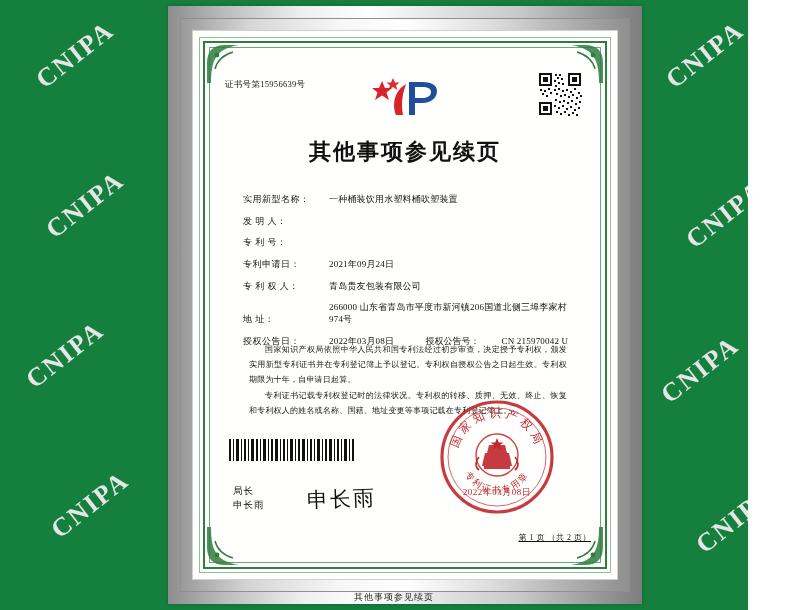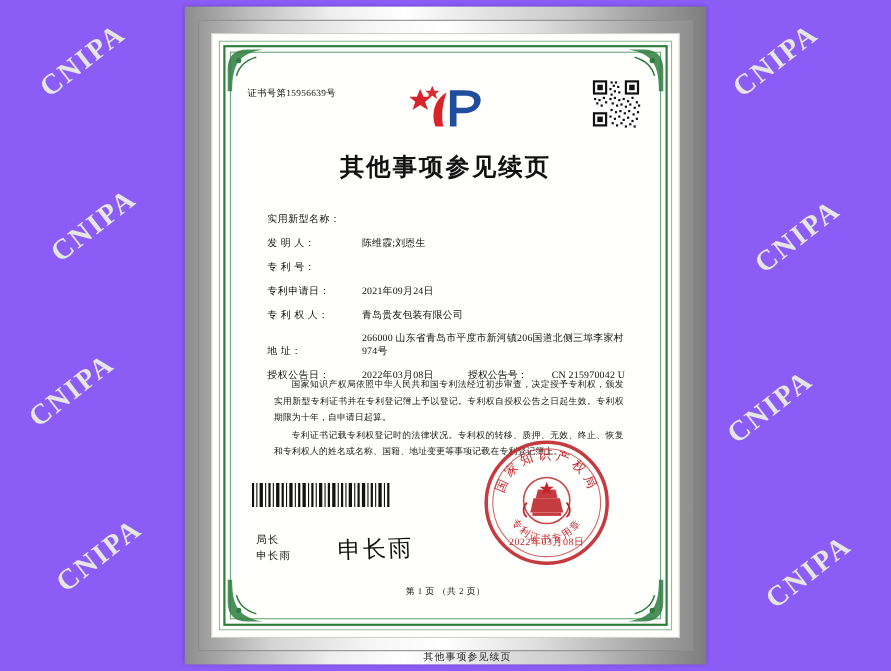--- a/index.html
+++ b/index.html
@@ -8,23 +8,23 @@
   }
   body {
     width: 810px;
     height: 610px;
     background: #ffffff;
     font-family: "DejaVu Sans", "Liberation Sans", sans-serif;
     overflow: hidden;
   }
   .page {
     position: relative;
-    width: 810px;
+    width: 748px;
     height: 610px;
-    background: #8b5cf6;
+    background: #15803d;
   }
   
   .watermarks {
     position: absolute;
     inset: 0;
     overflow: hidden;
     pointer-events: none;
     z-index: 0;
   }
   .wm {
@@ -231,25 +231,26 @@
     right: 36px;
     bottom: 38px;
     width: 116px;
     height: 116px;
   }
   .page-num {
     position: absolute;
     left: 0;
     right: 0;
     bottom: 10px;
-    text-align: center;
+    text-align: right;
     font-family: "Liberation Serif", serif;
     font-size: 8px;
     color: #111;
     letter-spacing: 0.5px;
+    text-decoration: underline;
   }
   .footnote {
     position: absolute;
     left: 0;
     right: 0;
     bottom: 6px;
     text-align: center;
     font-family: "Liberation Serif", serif;
     font-size: 9px;
     color: #222;
@@ -397,24 +398,24 @@
             <path d="M34 40 C30 30 32 16 44 9 C40 20 39 30 41 40 Z" fill="#d8232a"></path>
             <path d="M47 7 L47 40 L53 40 L53 28 L60 28 C70 28 75 22 75 16 C75 10 69 7 60 7 Z M53 12 L60 12 C66 12 69 13.5 69 17 C69 20.5 66 23 60 23 L53 23 Z" fill="#1f4e9c"></path>
           </svg>
         </div>
 
         <div class="title">其他事项参见续页</div>
 
         <div class="fields">
           <div class="row">
             <div class="lbl">实用新型名称：</div>
+            <div class="val">一种桶装饮用水塑料桶吹塑装置</div>
           </div>
           <div class="row">
             <div class="lbl">发 明 人：</div>
-            <div class="val">陈维霞;刘恩生</div>
           </div>
           <div class="row">
             <div class="lbl">专 利 号：</div>
           </div>
           <div class="row">
             <div class="lbl">专利申请日：</div>
             <div class="val">2021年09月24日</div>
           </div>
           <div class="row">
             <div class="lbl">专 利 权 人：</div>

